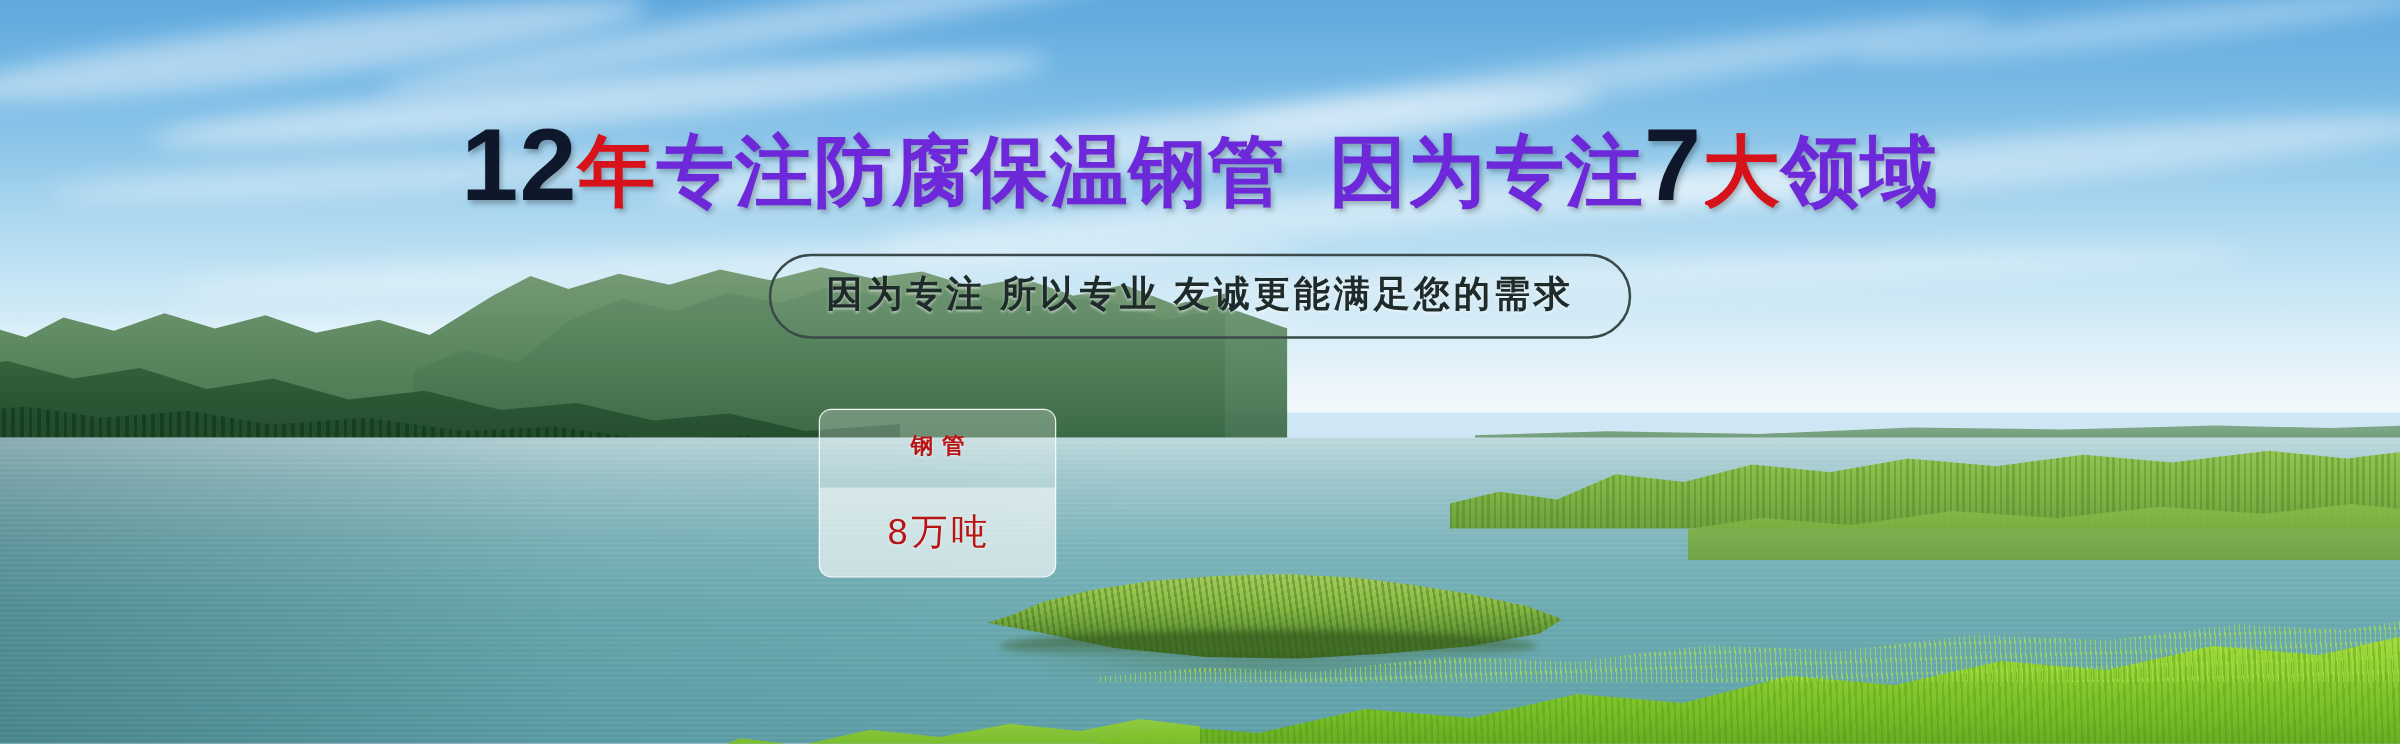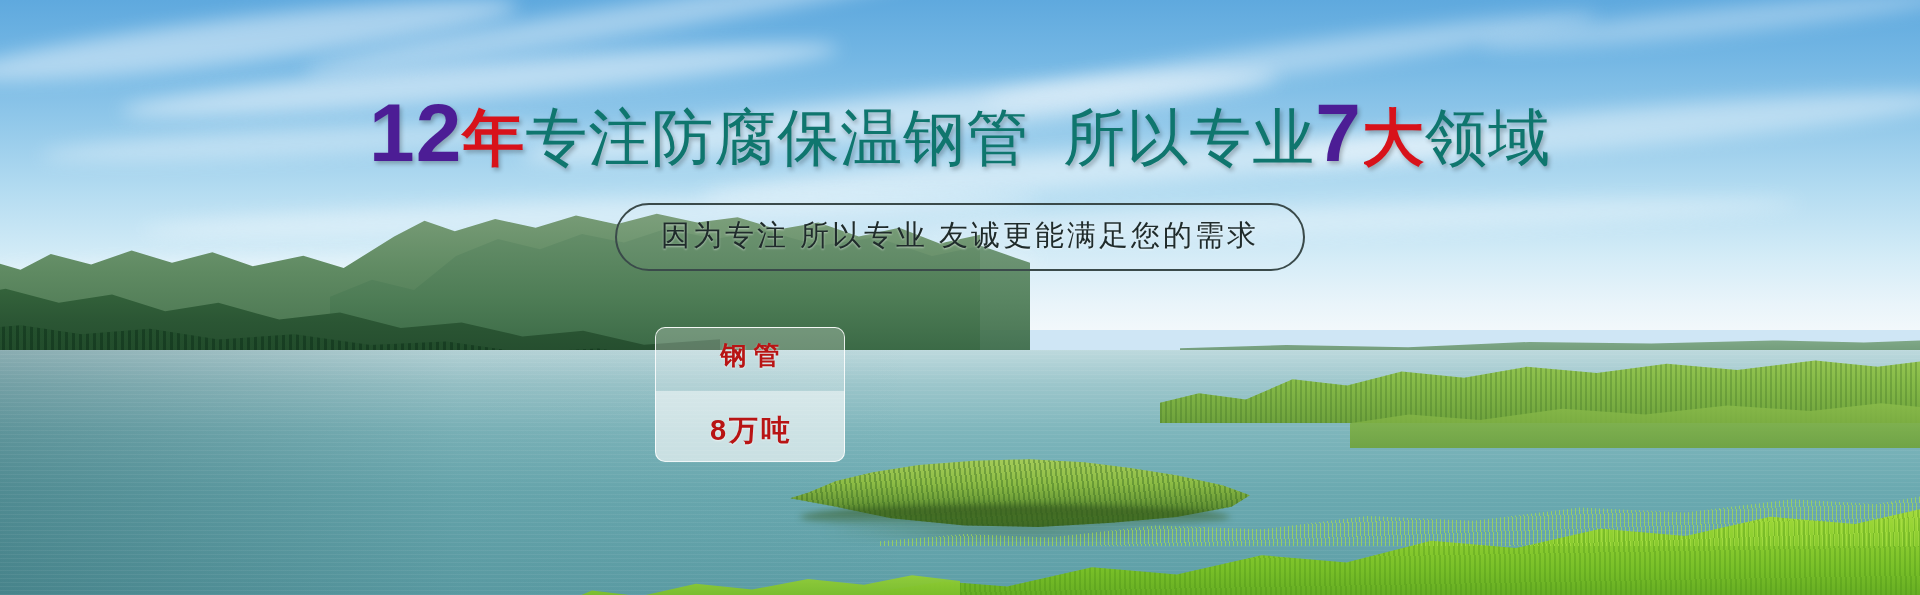--- a/index.html
+++ b/index.html
@@ -219,45 +219,45 @@
   
   .headline {
     position:absolute; left:0; top:92px; width:1920px;
     text-align:center;
     white-space:nowrap;
     font-weight:700;
     letter-spacing:1px;
     line-height:1;
   }
   .hl-num {
-    font-size:82px; color:#4c1d95; font-weight:900;
+    font-size:82px; color:#0f172a; font-weight:900;
     text-shadow:2px 3px 4px rgba(0,0,0,.25);
     vertical-align:-2px;
   }
   .hl-red {
     font-size:62px; color:#d8121a; font-weight:900;
     text-shadow:2px 3px 4px rgba(0,0,0,.25);
   }
   .hl-black {
-    font-size:62px; color:#0f766e; font-weight:400;
+    font-size:62px; color:#6d28d9; font-weight:700;
     text-shadow:2px 3px 4px rgba(0,0,0,.25);
   }
   .hl-gap { display:inline-block; width:34px; }
 
   
   .pill-wrap {
     position:absolute; left:0; top:203px; width:1920px; text-align:center;
   }
   .pill {
     display:inline-block;
     padding:11px 44px 13px;
     border:2px solid #3a4a4a;
     border-radius:34px;
     font-size:29px;
-    font-weight:400;
+    font-weight:700;
     color:#1f2b2b;
     letter-spacing:3px;
     background:rgba(255,255,255,0.04);
     text-shadow:0 1px 2px rgba(255,255,255,.5);
   }
 
   
   .cards {
     position:absolute; left:655px; top:327px;
     display:flex; gap:20px;
@@ -269,27 +269,27 @@
     background:linear-gradient(to bottom,
       rgba(255,255,255,0.26) 0%,
       rgba(255,255,255,0.26) 47%,
       rgba(255,255,255,0.62) 47%,
       rgba(255,255,255,0.62) 100%);
     display:flex; flex-direction:column;
     align-items:center; justify-content:center;
     color:#b81414;
   }
   .card-title {
-    font-size:26px; font-weight:700; letter-spacing:7px;
+    font-size:18px; font-weight:700; letter-spacing:7px;
     margin-left:7px;
     margin-bottom:22px;
     text-shadow:0 1px 2px rgba(255,255,255,.6);
   }
   .card-value {
-    font-size:29px; font-weight:700; letter-spacing:3px;
+    font-size:29px; font-weight:400; letter-spacing:3px;
     margin-left:3px;
     text-shadow:0 1px 2px rgba(255,255,255,.6);
     margin-top:16px;
   }
   .card-value sup { font-size:17px; vertical-align:super; letter-spacing:0; }
 </style>
 </head>
 <body>
 
 <div class="banner">
@@ -329,21 +329,21 @@
     <div class="island-reflect"></div>
 
     <div class="grass"></div>
     <div class="grass-blades"></div>
     <div class="grass-sm"></div>
   </div>
 
   <div class="content">
 
     <div class="headline">
-      <span class="hl-num">12</span><span class="hl-red">年</span><span class="hl-black">专注防腐保温钢管</span><span class="hl-gap"></span><span class="hl-black">所以专业</span><span class="hl-num">7</span><span class="hl-red">大</span><span class="hl-black">领域</span>
+      <span class="hl-num">12</span><span class="hl-red">年</span><span class="hl-black">专注防腐保温钢管</span><span class="hl-gap"></span><span class="hl-black">因为专注</span><span class="hl-num">7</span><span class="hl-red">大</span><span class="hl-black">领域</span>
     </div>
 
     <div class="pill-wrap">
       <span class="pill">因为专注 所以专业 友诚更能满足您的需求</span>
     </div>
 
     <div class="cards">
 
       <div class="card">
         <div class="card-title">钢管</div>

